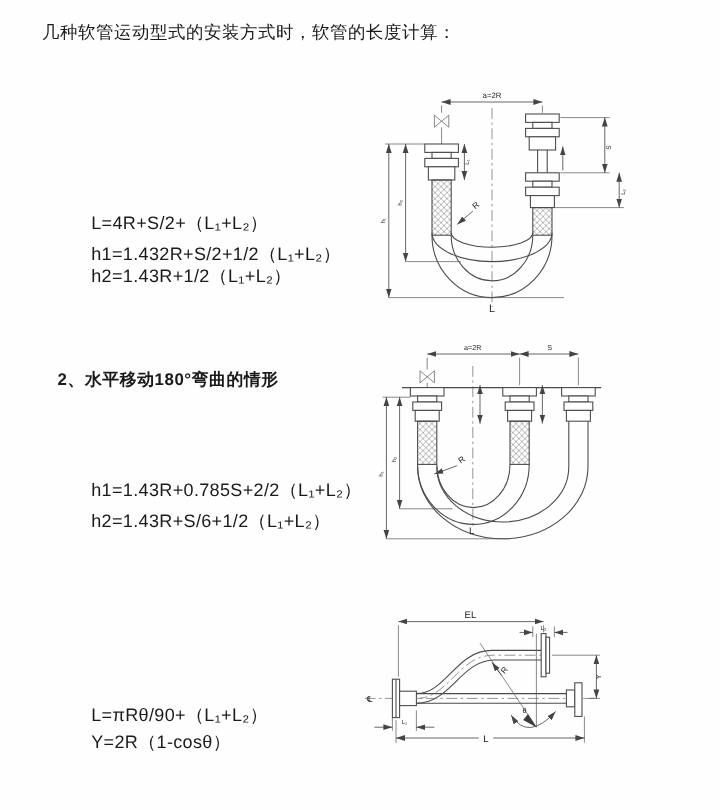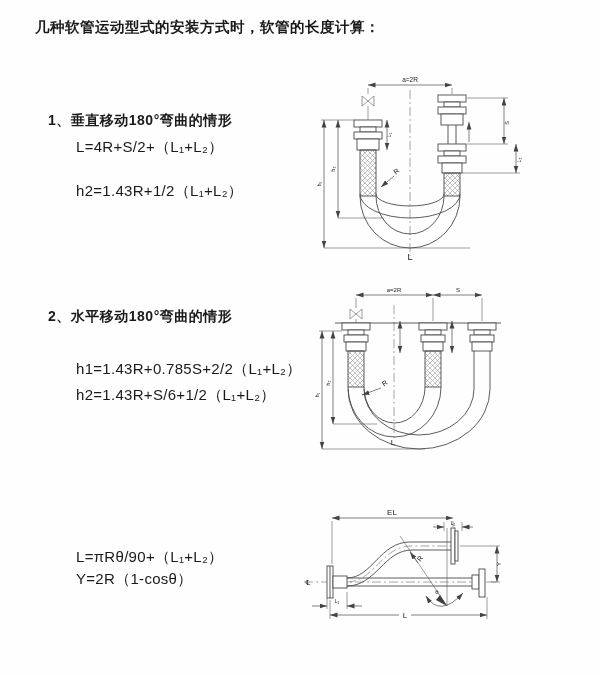--- a/index.html
+++ b/index.html
@@ -1,42 +1,42 @@
 <!DOCTYPE html>
 <html><head>
 <meta charset="utf-8">
 <style>
   html,body{margin:0;padding:0;background:#fff;}
   #page{
     position:relative;width:600px;height:675px;background:#fffefe;
     font-family:"Liberation Sans","DejaVu Sans",sans-serif;color:#1a1a1a;overflow:hidden;
   }
   .abs{position:absolute;white-space:nowrap;}
-  .title{left:35px;top:18px;font-size:14.5px;font-weight:700;letter-spacing:.5px;}
+  .title{left:35px;top:18px;font-size:14.5px;font-weight:400;letter-spacing:.5px;}
   .heading{font-size:14px;font-weight:600;letter-spacing:.5px;}
-  .formula{font-size:15px;letter-spacing:.3px;}
+  .formula{font-size:15px;letter-spacing:.3px;margin-top:39px;}
   svg{position:absolute;overflow:visible;}
   svg text{fill:#222;font-family:"Liberation Sans","DejaVu Sans",sans-serif;}
   .ln{stroke:#4a4a4a;stroke-width:.9;fill:none;}
   .thin{stroke:#5a5a5a;stroke-width:.6;fill:none;}
   .dim{stroke:#4a4a4a;stroke-width:.7;fill:none;}
   .cl{stroke:#6a6a6a;stroke-width:.6;fill:none;stroke-dasharray:9 3 2 3;}
   .part{fill:#fff;stroke:#4a4a4a;stroke-width:.9;}
   .braid{fill:url(#braidpat);stroke:#4a4a4a;stroke-width:.9;}
   .hose{stroke:#4a4a4a;stroke-width:.9;fill:none;}
 </style>
 </head>
 <body>
 
 <div id="page">
 
   <div class="abs title">几种软管运动型式的安装方式时，软管的长度计算：</div>
 
-  <div class="abs heading" style="left:48px;top:112px">1、垂直移动180°弯曲的情形</div>
   <div class="abs formula" style="left:76px;top:138px">L=4R+S/2+（L₁+L₂）</div>
+  <div class="abs formula" style="left:76px;top:164px">h1=1.432R+S/2+1/2（L₁+L₂）</div>
   <div class="abs formula" style="left:76px;top:182px">h2=1.43R+1/2（L₁+L₂）</div>
 
   <div class="abs heading" style="left:48px;top:308px">2、水平移动180°弯曲的情形</div>
   <div class="abs formula" style="left:76px;top:360px">h1=1.43R+0.785S+2/2（L₁+L₂）</div>
   <div class="abs formula" style="left:76px;top:386px">h2=1.43R+S/6+1/2（L₁+L₂）</div>
 
   <div class="abs formula" style="left:76px;top:548px">L=πRθ/90+（L₁+L₂）</div>
   <div class="abs formula" style="left:76px;top:570px">Y=2R（1-cosθ）</div>
 
   <svg style="left:310px;top:68px" width="290" height="195" viewBox="0 0 290 195">

